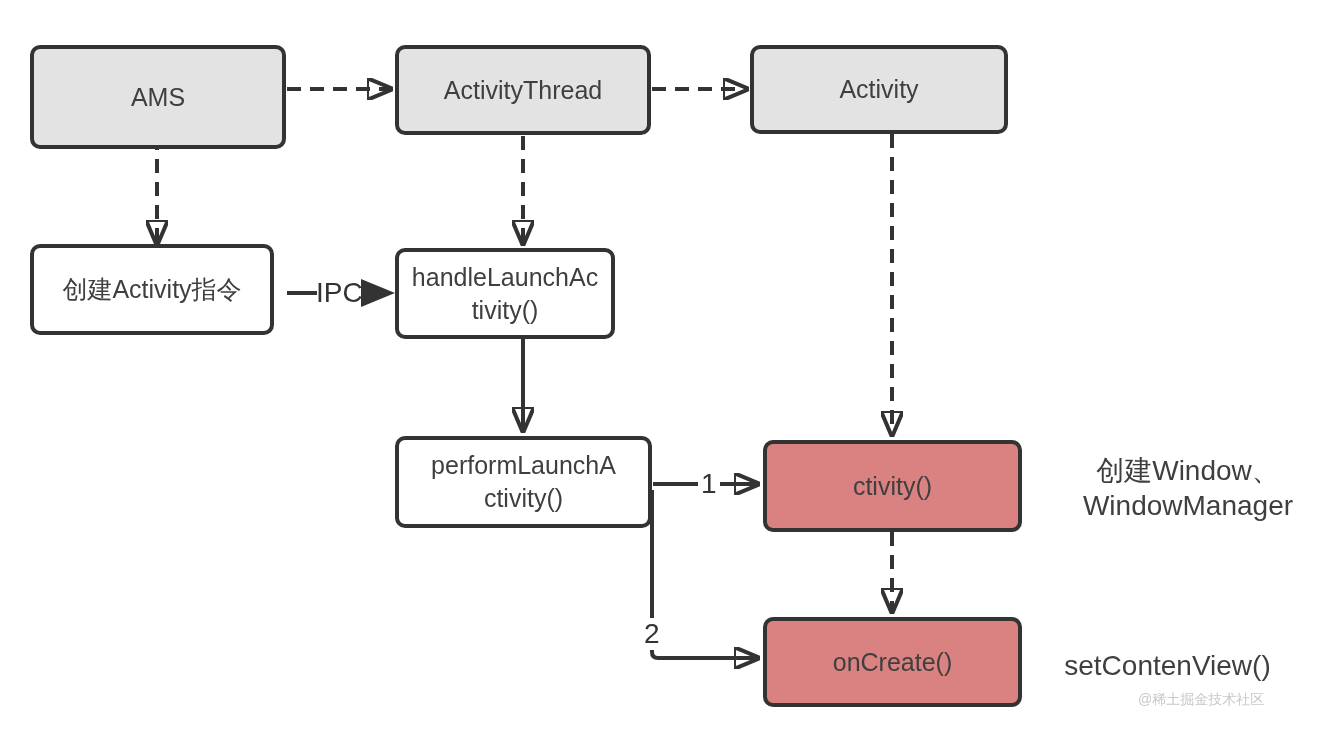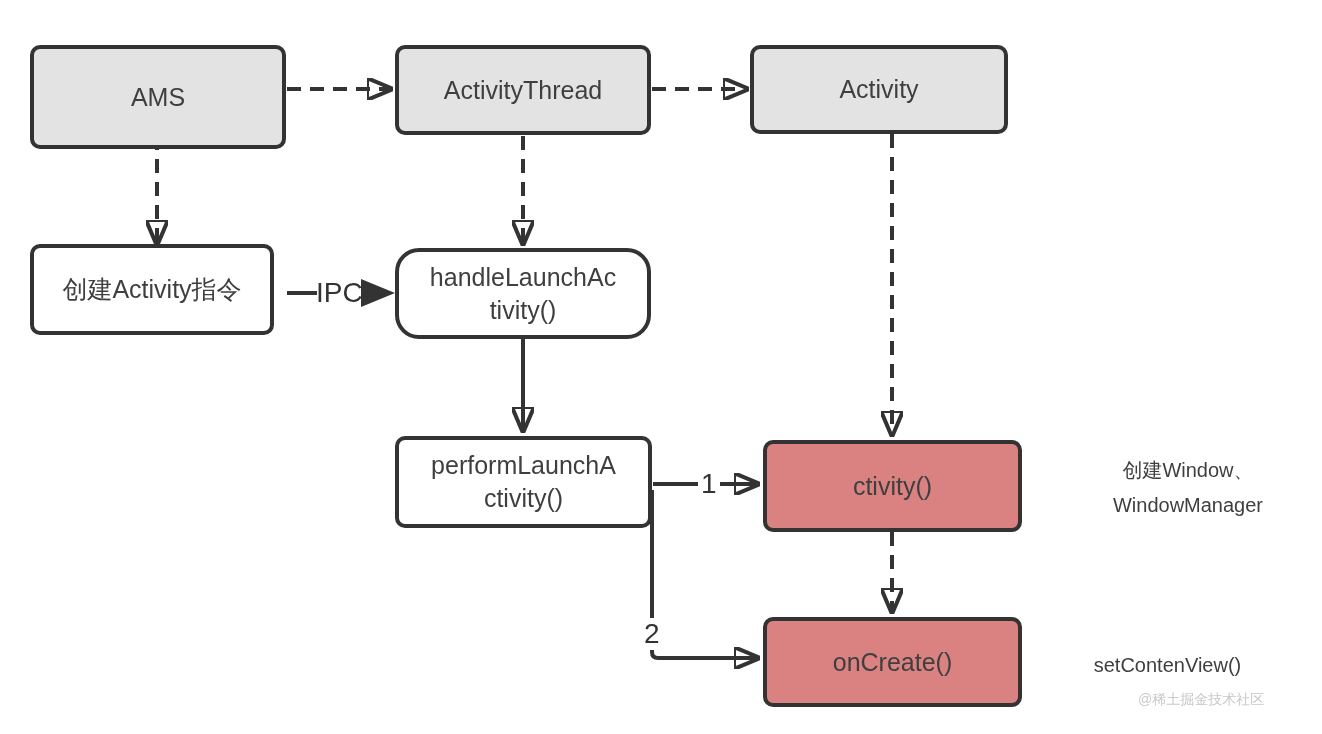--- a/index.html
+++ b/index.html
@@ -55,21 +55,21 @@
     position: absolute;
     color: var(--stroke);
     font-size: 28px;
     background: var(--bg);
     padding: 0 3px;
     text-align: center;
   }
   .annotation {
     position: absolute;
     color: var(--text);
-    font-size: 20px;
+    font-size: 28px;
     line-height: 35px;
     text-align: center;
     white-space: pre-line;
   }
   .watermark {
     position: absolute;
     color: var(--watermark);
     font-size: 14px;
     white-space: nowrap;
   }
@@ -113,21 +113,21 @@
   </div>
 
   <div class="node gray" style="left:750px; top:45px; width:258px; height:89px;">
     <span>Activity</span>
   </div>
 
   <div class="node white" style="left:30px; top:244px; width:244px; height:91px;justify-content:center;">
     <span>创建Activity指令</span>
   </div>
 
-  <div class="node white" style="left:395px; top:248px; width:256px; height:91px;border-radius:24px;">
+  <div class="node white" style="left:395px; top:248px; width:220px; height:91px;">
     <span>handleLaunchAc
 tivity()</span>
   </div>
 
   <div class="node white" style="left:395px; top:436px; width:257px; height:92px;">
     <span>performLaunchA
 ctivity()</span>
   </div>
 
   <div class="node red" style="left:763px; top:440px; width:259px; height:92px;">

